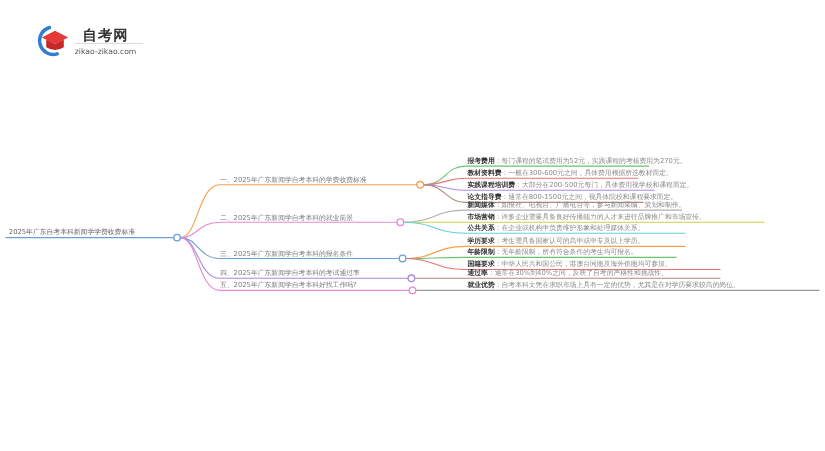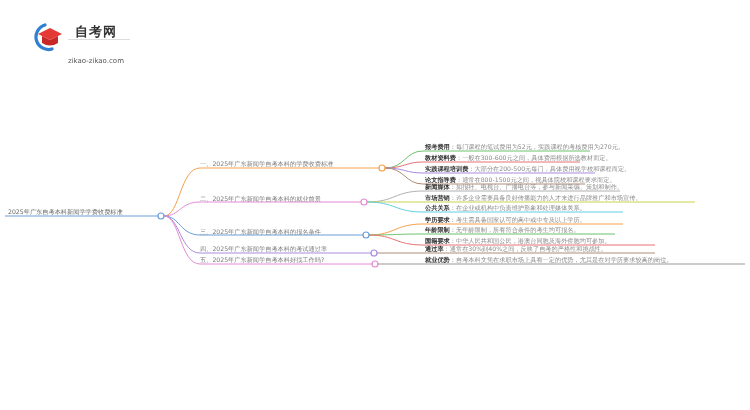--- a/index.html
+++ b/index.html
@@ -2,21 +2,21 @@
 <html><head>
 <meta charset="utf-8">
 <style>
   * { margin: 0; padding: 0; box-sizing: border-box; }
   html, body { width: 750px; height: 410px; background: #ffffff; overflow: hidden; }
   body { position: relative; font-family: "DejaVu Sans", "Liberation Sans", sans-serif; }
 
   .logo { position: absolute; left: 30px; top: 22px; width: 110px; height: 30px; }
   .logo-mark { position: absolute; left: 0; top: 0; width: 34px; height: 30px; }
   .logo-title { position: absolute; left: 45px; top: 1px; font-size: 13px; font-weight: bold; color: #333; letter-spacing: 1px; text-align: right; }
-  .logo-url { position: absolute; left: 38px; top: 35px; font-size: 7px; color: #555; white-space: nowrap; }
+  .logo-url { position: absolute; left: 38px; top: 21px; font-size: 7px; color: #555; white-space: nowrap; }
   .logo-rule { position: absolute; left: 38px; top: 17px; width: 62px; height: 1px; background: #ddd; }
 
   svg.edges { position: absolute; left: 0; top: 0; width: 750px; height: 410px; }
 
   .t { position: absolute; font-size: 6.2px; color: #7a7a7a; white-space: nowrap; line-height: 8px; }
   .root { left: 8px; top: 208px; color: #666; }
   .b1 { left: 200px; top: 160px; }
   .b2 { left: 200px; top: 195px; }
   .b3 { left: 200px; top: 228px; }
   .b4 { left: 200px; top: 245px; }

